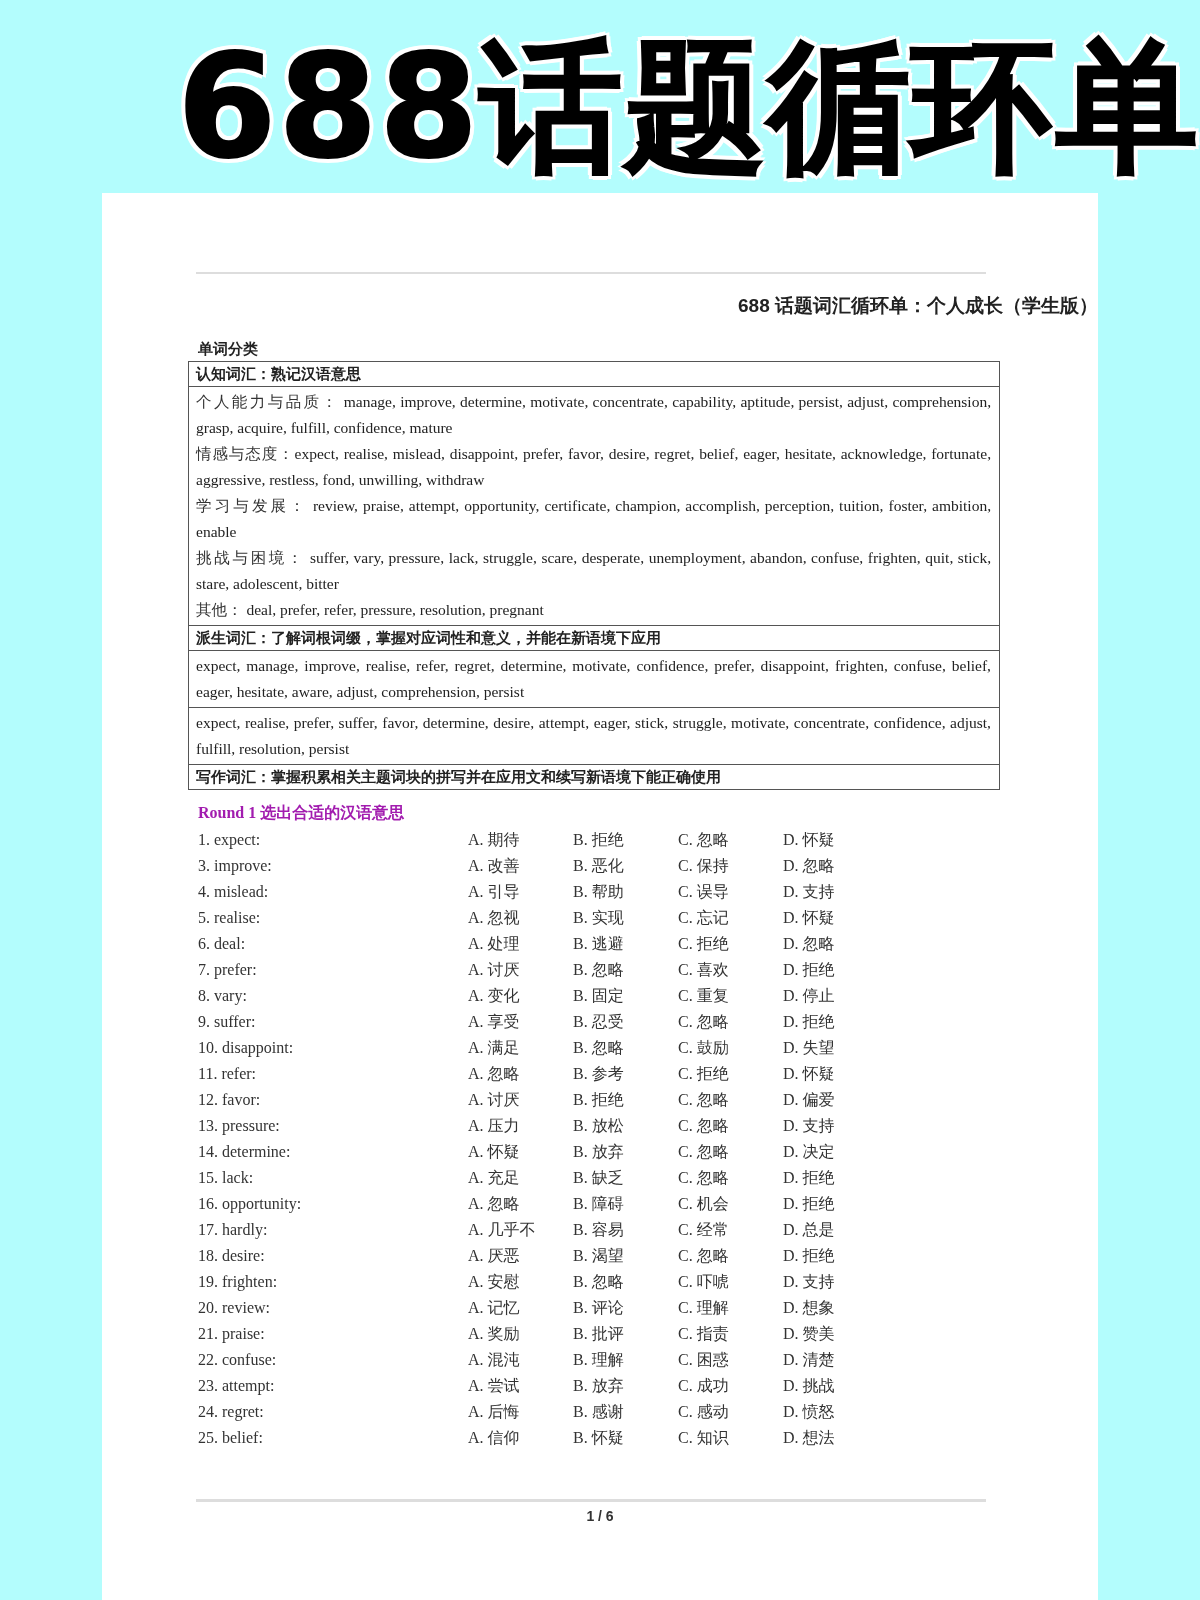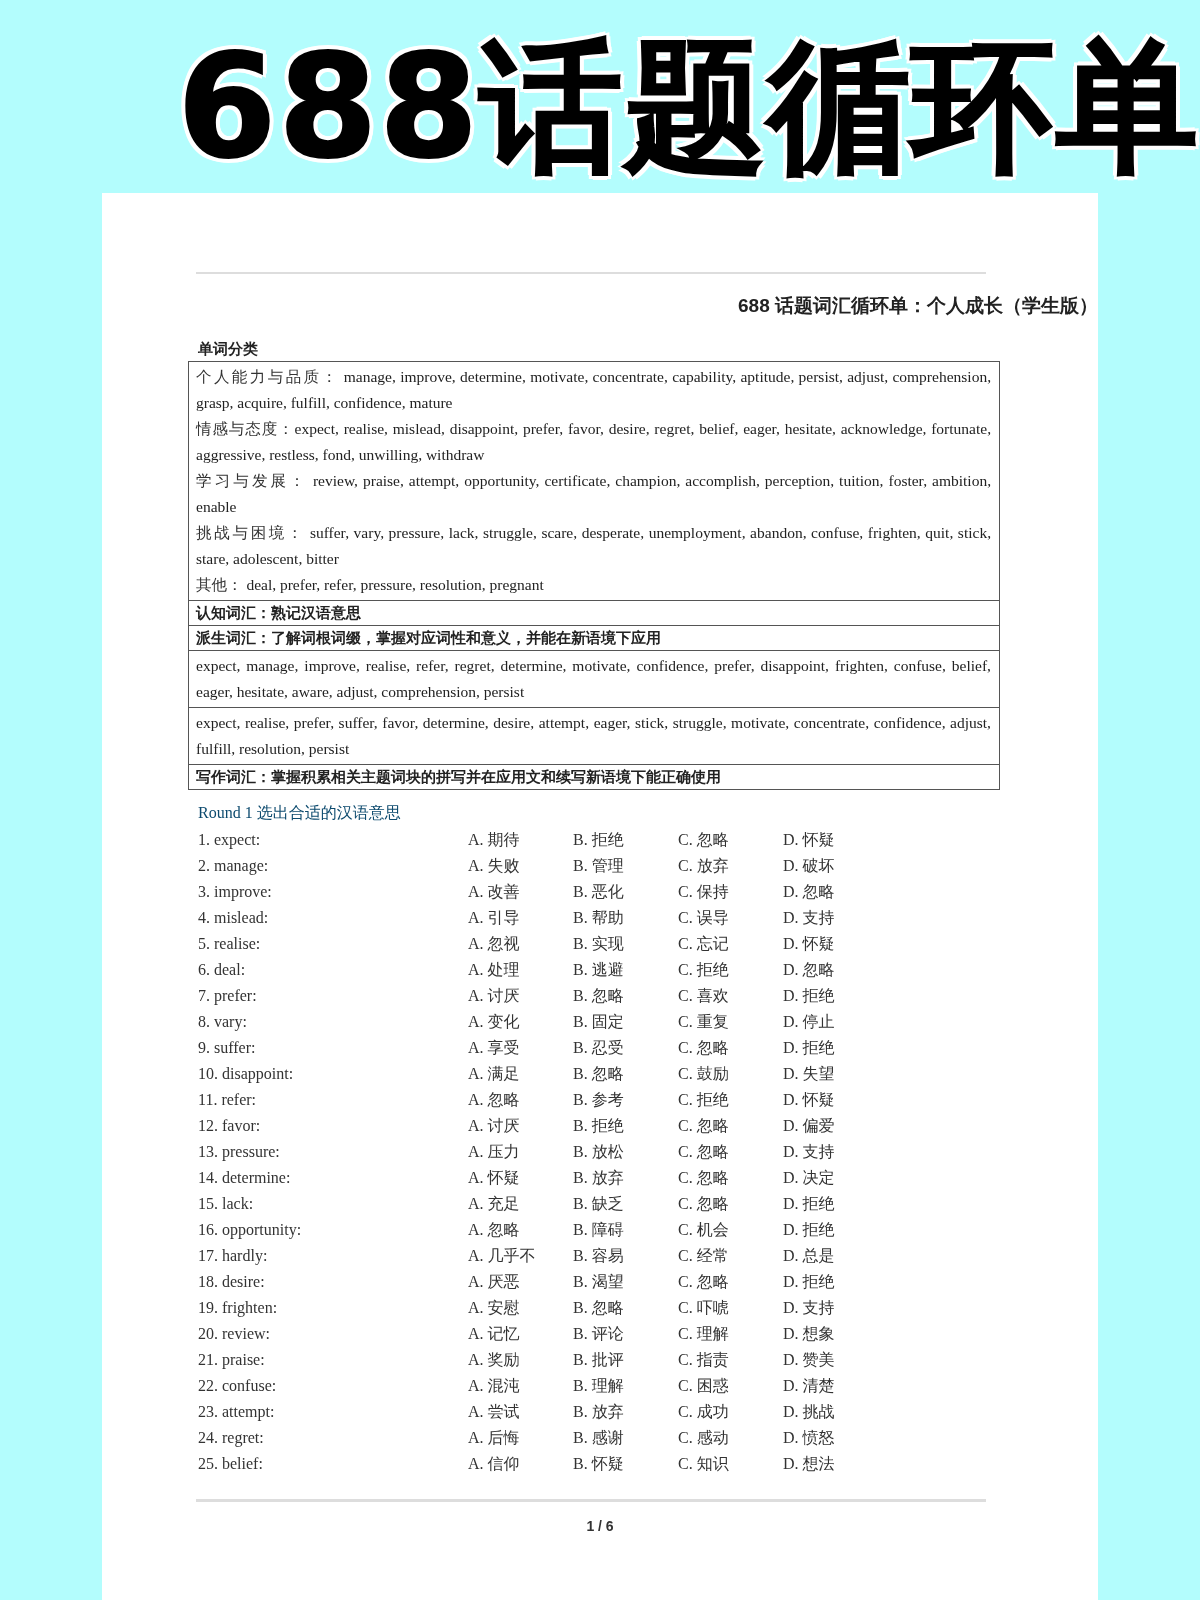--- a/index.html
+++ b/index.html
@@ -53,65 +53,65 @@
     text-align: justify;
     color: #222;
   }
   .vocab-table td.head {
     font-weight: bold; font-size: 15px; line-height: 22px; padding-top: 1px; padding-bottom: 1px;
   }
   .cat-label { color: #333; letter-spacing: 2px; }
   .cat-line { display: block; }
 
   .round-title {
-    position: absolute; left: 96px; top: 610px; font-size: 16px; font-weight: normal; color: #0c4a6e;
+    position: absolute; left: 96px; top: 610px; font-size: 16px; font-weight: bold; color: #a21caf;
   }
 
   .questions { position: absolute; left: 96px; top: 634px; width: 700px; }
   .q-row { position: relative; height: 26px; font-size: 16px; line-height: 26px; color: #333; }
   .q-row span { position: absolute; top: 0; white-space: nowrap; }
   .q-word { left: 0; }
   .opt-a { left: 270px; }
   .opt-b { left: 375px; }
   .opt-c { left: 480px; }
   .opt-d { left: 585px; text-align: right; }
 
   .bottom-rule {
     position: absolute; left: 94px; top: 1306px; width: 790px; height: 3px; background: #ddd;
   }
   .page-num {
     position: absolute; left: 0; top: 1315px; width: 996px; text-align: center;
-    font-family: "Liberation Sans", sans-serif; font-size: 14px; font-weight: bold; color: #333; margin-top: 10px;
+    font-family: "Liberation Sans", sans-serif; font-size: 14px; font-weight: bold; color: #333;
   }
 </style>
 </head>
 <body>
 
 <div class="banner">688话题循环单</div>
 
 <div class="page">
   <div class="top-rule"></div>
   <div class="doc-title">688 话题词汇循环单：个人成长（学生版）</div>
   <div class="section-label">单词分类</div>
 
   <table class="vocab-table">
     <tbody>
         <tr>
+      <td class="head">认知词汇：熟记汉语意思</td>
+    </tr>
+    <tr>
       <td>
         <span class="cat-line"><span class="cat-label">个人能力与品质：</span> <span>manage, improve, determine, motivate, concentrate, capability, aptitude, persist, adjust, comprehension, grasp, acquire, fulfill, confidence, mature</span></span>
         <span class="cat-line"><span class="cat-label" style="letter-spacing:0">情感与态度：</span><span>expect, realise, mislead, disappoint, prefer, favor, desire, regret, belief, eager, hesitate, acknowledge, fortunate, aggressive, restless, fond, unwilling, withdraw</span></span>
         <span class="cat-line"><span class="cat-label">学习与发展：</span> <span>review, praise, attempt, opportunity, certificate, champion, accomplish, perception, tuition, foster, ambition, enable</span></span>
         <span class="cat-line"><span class="cat-label">挑战与困境：</span> <span>suffer, vary, pressure, lack, struggle, scare, desperate, unemployment, abandon, confuse, frighten, quit, stick, stare, adolescent, bitter</span></span>
         <span class="cat-line"><span class="cat-label" style="letter-spacing:0">其他：</span> <span>deal, prefer, refer, pressure, resolution, pregnant</span></span>
       </td>
     </tr>
     <tr>
-      <td class="head">认知词汇：熟记汉语意思</td>
-    </tr>
-    <tr>
       <td class="head">派生词汇：了解词根词缀，掌握对应词性和意义，并能在新语境下应用</td>
     </tr>
     <tr>
       <td>expect, manage, improve, realise, refer, regret, determine, motivate, confidence, prefer, disappoint, frighten, confuse, belief, eager, hesitate, aware, adjust, comprehension, persist</td>
     </tr>
     <tr>
       <td>expect, realise, prefer, suffer, favor, determine, desire, attempt, eager, stick, struggle, motivate, concentrate, confidence, adjust, fulfill, resolution, persist</td>
     </tr>
     <tr>
       <td class="head">写作词汇：掌握积累相关主题词块的拼写并在应用文和续写新语境下能正确使用</td>
@@ -121,27 +121,20 @@
 
   <div class="round-title">Round 1  选出合适的汉语意思</div>
 
   <div class="questions" id="questions">
       <div class="q-row">
         <span class="q-word">1.  expect:</span>
         <span class="opt-a">A. 期待</span>
         <span class="opt-b">B. 拒绝</span>
         <span class="opt-c">C. 忽略</span>
         <span class="opt-d">D. 怀疑</span>
-      </div>
-      <div class="q-row">
-        <span class="q-word">2.  manage:</span>
-        <span class="opt-a">A. 失败</span>
-        <span class="opt-b">B. 管理</span>
-        <span class="opt-c">C. 放弃</span>
-        <span class="opt-d">D. 破坏</span>
       </div>
       <div class="q-row">
         <span class="q-word">3.  improve:</span>
         <span class="opt-a">A. 改善</span>
         <span class="opt-b">B. 恶化</span>
         <span class="opt-c">C. 保持</span>
         <span class="opt-d">D. 忽略</span>
       </div>
       <div class="q-row">
         <span class="q-word">4.  mislead:</span>

